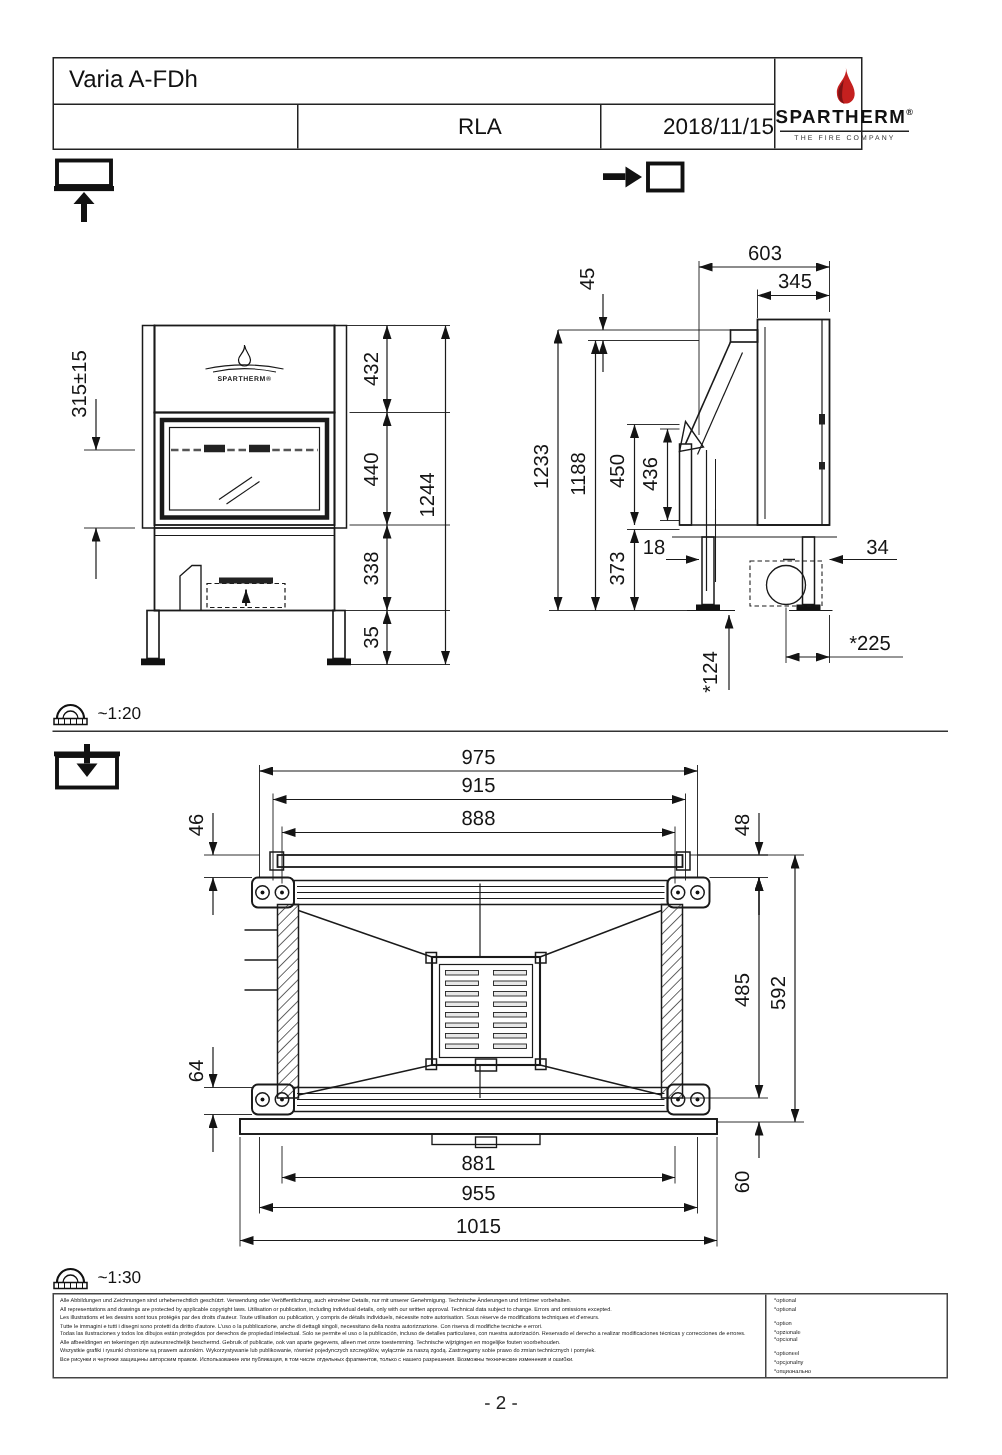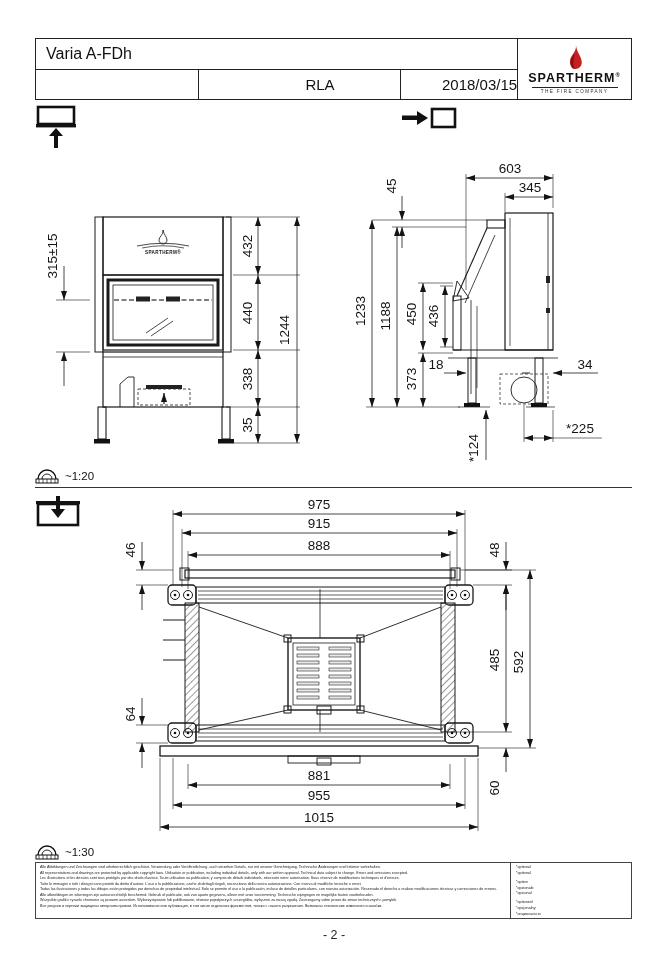--- a/index.html
+++ b/index.html
@@ -1,18 +1,18 @@
 <!DOCTYPE html>
 <html><head>
 <meta charset="utf-8">
 <style>
   html,body{margin:0;padding:0;background:#ffffff;}
   .page{position:relative;width:668px;height:970px;background:#fff;font-family:"Liberation Sans",sans-serif;color:#111;overflow:hidden;}
   
-  .hdr{position:absolute;left:35px;top:38px;width:597px;height:62px;border:1.6px solid #222;box-sizing:border-box;display:flex;}
+  .hdr{position:absolute;left:35px;top:38px;width:540px;height:62px;border:1.6px solid #222;box-sizing:border-box;display:flex;}
   .hdr-left{flex:1;display:flex;flex-direction:column;border-right:1.4px solid #222;}
   .hdr-title{height:30px;border-bottom:1.4px solid #222;display:flex;align-items:center;padding-left:10px;font-size:16px;}
   .hdr-row2{flex:1;display:flex;gap:41px;}
   .hdr-c1{width:162px;border-right:1.4px solid #222;}
   .hdr-c2{width:160px;border-right:1.4px solid #222;display:flex;align-items:center;justify-content:center;font-size:15px;}
   .hdr-c3{flex:1;display:flex;align-items:center;justify-content:center;font-size:15px;}
   .hdr-logo{width:114px;display:flex;flex-direction:column;align-items:center;justify-content:center;padding:2px 0;}
   .brand{font-size:12.5px;font-weight:bold;letter-spacing:1px;margin-top:1px;white-space:nowrap;}
   .brand sup{font-size:6px;}
   .brand-rule{width:86px;height:1px;background:#222;margin:2px 0 1px 0;}
@@ -36,21 +36,21 @@
 <body>
 
 <div class="page">
 
   <div class="hdr">
     <div class="hdr-left">
       <div class="hdr-title">Varia A-FDh</div>
       <div class="hdr-row2">
         <div class="hdr-c1"></div>
         <div class="hdr-c2">RLA</div>
-        <div class="hdr-c3">2018/03/15</div>
+        <div class="hdr-c3">2018/11/15</div>
       </div>
     </div>
     <div class="hdr-logo">
       <svg width="30" height="26" viewBox="0 0 24 28">
         <path d="M13,1 C14,9 6.5,12 6.5,19 C6.5,24.5 9.8,27 12.5,27 C16.5,27 19.5,24 19.3,19.5 C19,13 14,9.5 13,1 Z" fill="#c4201f"></path>
         <path d="M11.5,10 C9,14 7.5,16 7.5,20 C7.5,24.5 9.8,26.6 12,27 C9.6,24 10,19 11.5,10 Z" fill="#7c1214"></path>
       </svg>
       <div class="brand"><span>SPARTHERM</span><sup>®</sup></div>
       <div class="brand-rule"></div>
       <div class="tagline">THE FIRE COMPANY</div>

